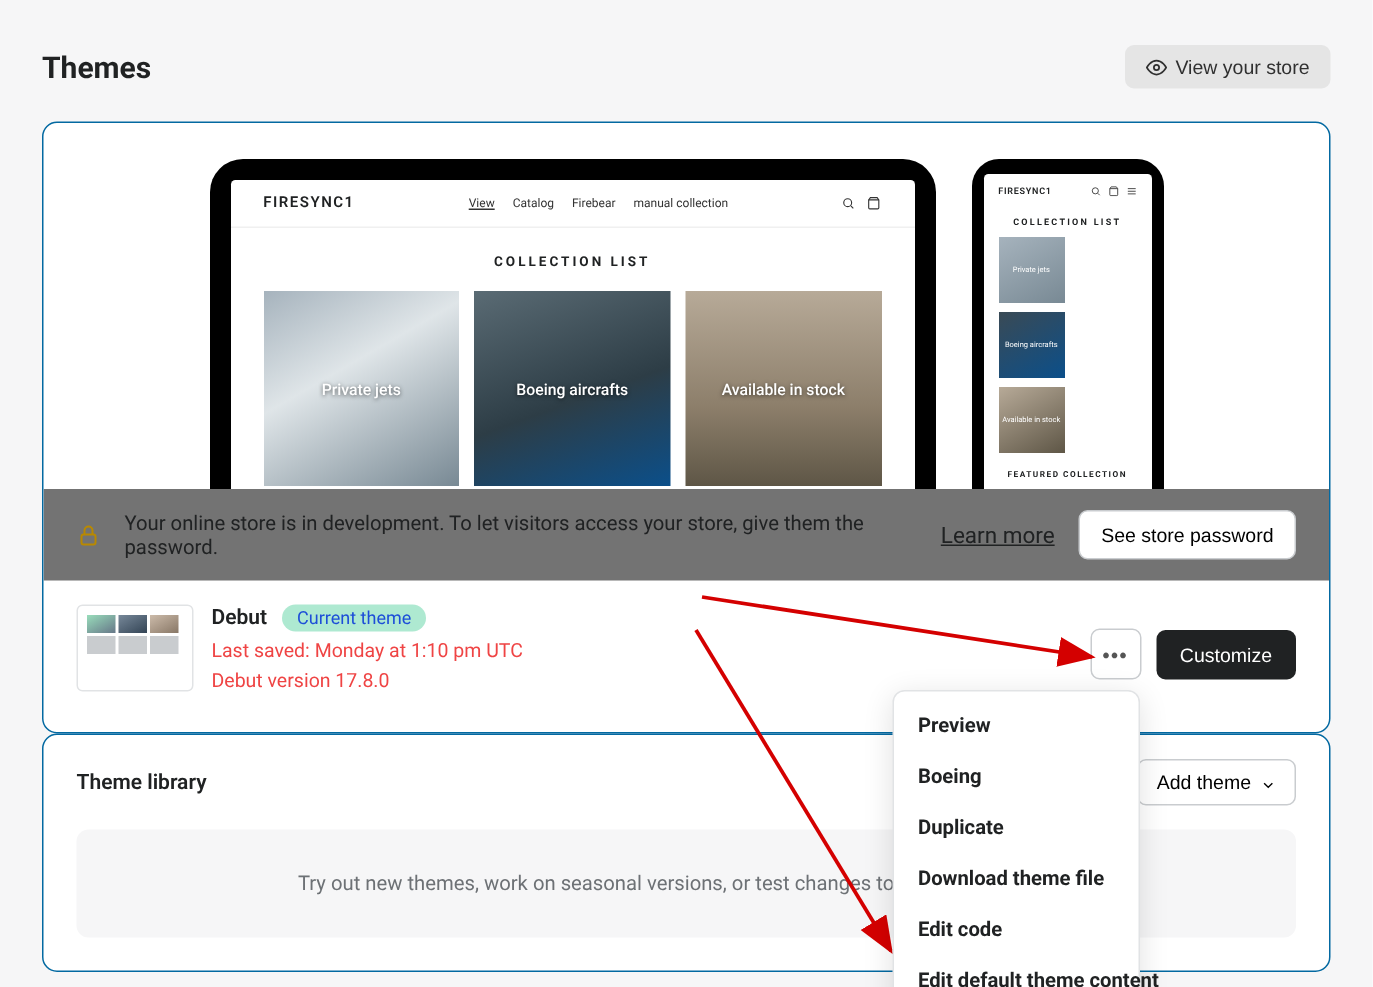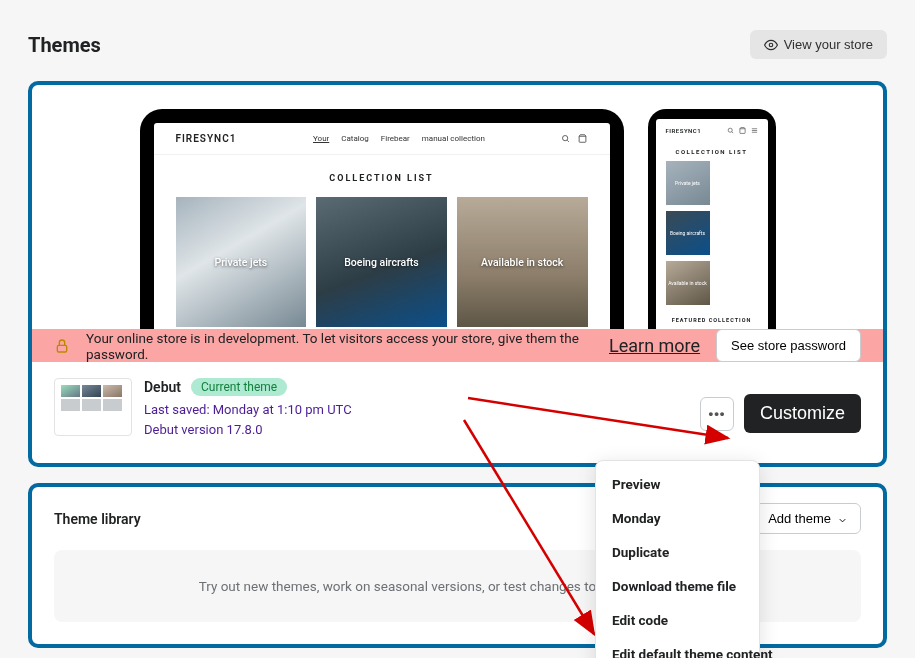--- a/index.html
+++ b/index.html
@@ -3,21 +3,21 @@
 <meta charset="utf-8">
 <style>
   * { box-sizing: border-box; margin: 0; padding: 0; }
   body { font-family: -apple-system, BlinkMacSystemFont, "Segoe UI", Roboto, Helvetica, Arial, sans-serif; background:#f6f6f7; color:#202223; width:915px; height:658px; overflow:hidden; }
   .page { padding: 0 28px; }
   .page-header { display:flex; justify-content:space-between; align-items:center; padding:30px 0 22px; }
   .page-title { font-size:20px; font-weight:700; }
   .view-store-btn { display:flex; align-items:center; gap:6px; background:#e5e5e5; border:none; border-radius:6px; padding:7px 14px; font-size:13px; color:#303030; cursor:pointer; }
   .view-store-btn svg { width:14px; height:14px; }
 
-  .card { background:#fff; border:4px solid #0369a1; border-radius:10px; margin-bottom:16px; overflow:hidden; position:relative; }
+  .card { background:#fff; border:1px solid #0369a1; border-radius:10px; overflow:hidden; position:relative; }
 
   
   .preview-area { display:flex; justify-content:center; align-items:flex-start; gap:24px; padding:24px 24px 0; height:244px; overflow:hidden; }
   .device-desktop { width:484px; background:#000; border-radius:22px 22px 0 0; padding:14px 14px 0; }
   .device-desktop .screen { background:#fff; height:216px; overflow:hidden; border-radius:3px 3px 0 0; }
   .device-mobile { width:128px; background:#000; border-radius:18px 18px 0 0; padding:10px 8px 0; }
   .device-mobile .screen { background:#fff; height:220px; overflow:hidden; border-radius:3px 3px 0 0; }
 
   .site-header { display:flex; justify-content:space-between; align-items:center; padding:10px 22px; border-bottom:1px solid #f0f0f0; }
   .site-brand { font-size:10px; letter-spacing:1px; font-weight:600; }
@@ -39,42 +39,42 @@
   .m-icons svg { width:7px;height:7px;color:#333; }
   .m-title { text-align:center; font-size:6px; letter-spacing:1.5px; font-weight:700; padding:6px 0; }
   .m-grid { display:flex; flex-wrap:wrap; gap:6px; padding:0 10px; }
   .m-card { width:44px; height:44px; display:flex; align-items:center; justify-content:center; font-size:5px; color:#fff; text-align:center; padding:2px; }
   .m-card.c1{background:linear-gradient(150deg,#a6b3bd,#788994);}
   .m-card.c2{background:linear-gradient(150deg,#3a4a55,#0b4f8a);}
   .m-card.c3{background:linear-gradient(150deg,#b7aa98,#5e5646);}
   .m-feat { text-align:center; font-size:5.5px; letter-spacing:1px; font-weight:700; padding:12px 0 6px; }
 
   
-  .dev-banner { background:#fca5a5; display:flex; align-items:center; padding:0 22px; gap:16px; }
+  .dev-banner { background:#737373; display:flex; align-items:center; padding:14px 22px; gap:16px; }
   .dev-banner .lock { color:#b98900; display:flex; align-items:center; }
   .dev-banner .msg { flex:1; font-size:13.5px; color:#202223; }
-  .dev-banner .learn { font-size:18px; color:#202223; }
+  .dev-banner .learn { font-size:15px; color:#202223; }
   .see-pwd { background:#fff; border:1px solid #c9cccf; border-radius:6px; padding:8px 14px; font-size:13px; cursor:pointer; }
 
   
   .theme-row { display:flex; align-items:flex-start; padding:16px 22px 24px; gap:12px; position:relative; }
   .theme-thumb { width:78px; height:58px; border:1px solid #e1e3e5; background:#fff; border-radius:4px; overflow:hidden; }
   .theme-thumb .th-grid { display:flex; flex-wrap:wrap; gap:2px; padding:6px; }
   .theme-thumb .sq { width:19px; height:12px; background:#c9cccf; }
   .theme-thumb .sq.a{background:linear-gradient(150deg,#9db,#678);}
   .theme-thumb .sq.b{background:linear-gradient(150deg,#789,#345);}
   .theme-thumb .sq.c{background:linear-gradient(150deg,#cba,#876);}
   .theme-info { flex:1; }
   .theme-name-line { display:flex; align-items:center; gap:10px; margin-bottom:4px; }
   .theme-name { font-size:14px; font-weight:600; }
-  .badge-current { background:#aee9d1; color:#15803d; font-size:12px; padding:2px 10px; border-radius:10px;text-align:right; }
-  .theme-sub { font-size:13px; color:#4c1d95; line-height:1.5; }
+  .badge-current { background:#aee9d1; color:#1d4ed8; font-size:12px; padding:2px 10px; border-radius:10px;text-align:right; }
+  .theme-sub { font-size:13px; color:#ef4444; line-height:1.5; }
   .theme-actions { display:flex; align-items:center; gap:10px; margin-top:16px; }
   .more-btn { width:34px; height:34px; border:1px solid #c9cccf; border-radius:6px; background:#fff; display:flex; align-items:center; justify-content:center; cursor:pointer; font-weight:700; letter-spacing:1px; color:#555; }
-  .customize-btn { background:#202223; color:#fff; border:none; border-radius:6px; padding:9px 16px; font-size:18px; font-weight:500; cursor:pointer; }
+  .customize-btn { background:#202223; color:#fff; border:none; border-radius:6px; padding:9px 16px; font-size:13px; font-weight:500; cursor:pointer; }
 
   
   .dropdown { position:absolute; top:460px; left:595px; width:165px; background:#fff; border:1px solid #e1e3e5; border-radius:8px; box-shadow:0 4px 20px rgba(0,0,0,.12); padding:6px 0; z-index:50; }
   .dropdown-item { padding:9px 16px; font-size:13.5px; color:#202223; cursor:pointer; white-space:nowrap;font-weight:bold; }
 
   
   .library-header { display:flex; justify-content:space-between; align-items:center; padding:16px 22px; }
   .library-title { font-size:14px; font-weight:600; }
   .add-theme-btn { display:flex; align-items:flex-end; gap:6px; border:1px solid #c9cccf; background:#fff; border-radius:6px; padding:7px 12px; font-size:13px; cursor:pointer; }
   .add-theme-btn svg{width:11px;height:11px;}
@@ -99,21 +99,21 @@
   </div>
 
   <div class="card">
     <div class="preview-area">
 
       <div class="device-desktop">
         <div class="screen">
           <div class="site-header">
             <span class="site-brand">FIRESYNC1</span>
             <div class="site-nav">
-              <span>Your</span>
+              <span>View</span>
               <span>Catalog</span>
               <span>Firebear</span>
               <span>manual collection</span>
             </div>
             <div class="site-icons">
               <svg viewBox="0 0 24 24" fill="none" stroke="currentColor" stroke-width="2">
                   <circle cx="11" cy="11" r="7"></circle>
                   <path d="m21 21-4.3-4.3"></path>
                 </svg>
               <svg viewBox="0 0 24 24" fill="none" stroke="currentColor" stroke-width="2">
@@ -225,21 +225,21 @@
             <polyline points="6 9 12 15 18 9"></polyline>
           </svg>
       </button>
     </div>
     <div class="library-body">Try out new themes, work on seasonal versions, or test changes to your current theme.</div>
   </div>
 </div>
 
 <div class="dropdown">
   <div class="dropdown-item">Preview</div>
-  <div class="dropdown-item">Monday</div>
+  <div class="dropdown-item">Boeing</div>
   <div class="dropdown-item">Duplicate</div>
   <div class="dropdown-item">Download theme file</div>
   <div class="dropdown-item">Edit code</div>
   <div class="dropdown-item">Edit default theme content</div>
 </div>
 
 <svg class="arrows">
   <defs>
     <marker id="ah" markerWidth="12" markerHeight="12" refX="9" refY="4" orient="auto">
       <path d="M0,0 L10,4 L0,8 Z" fill="#d40000"></path>

